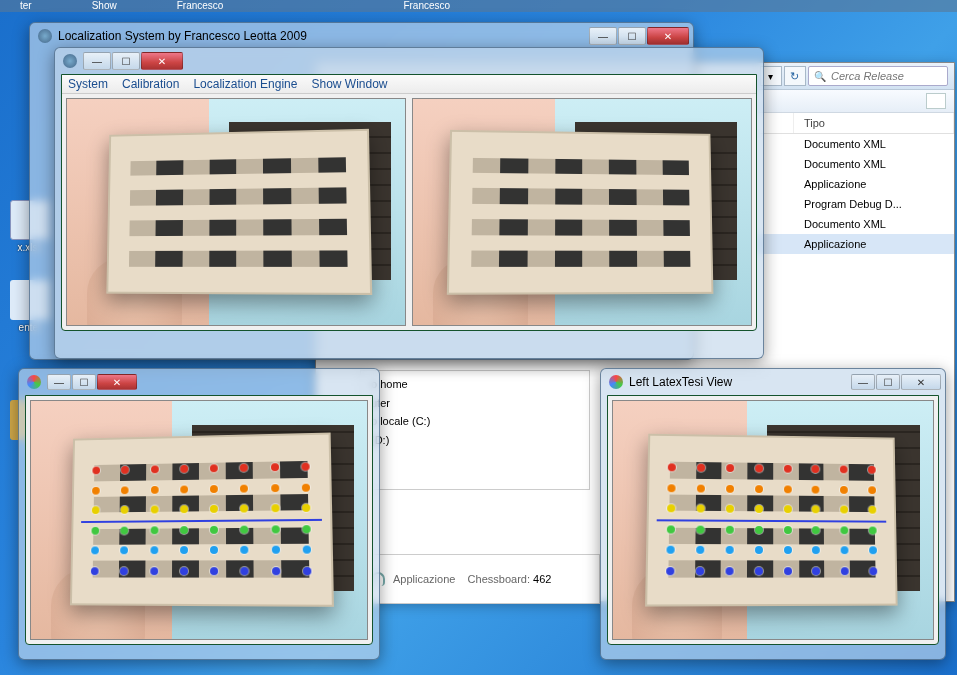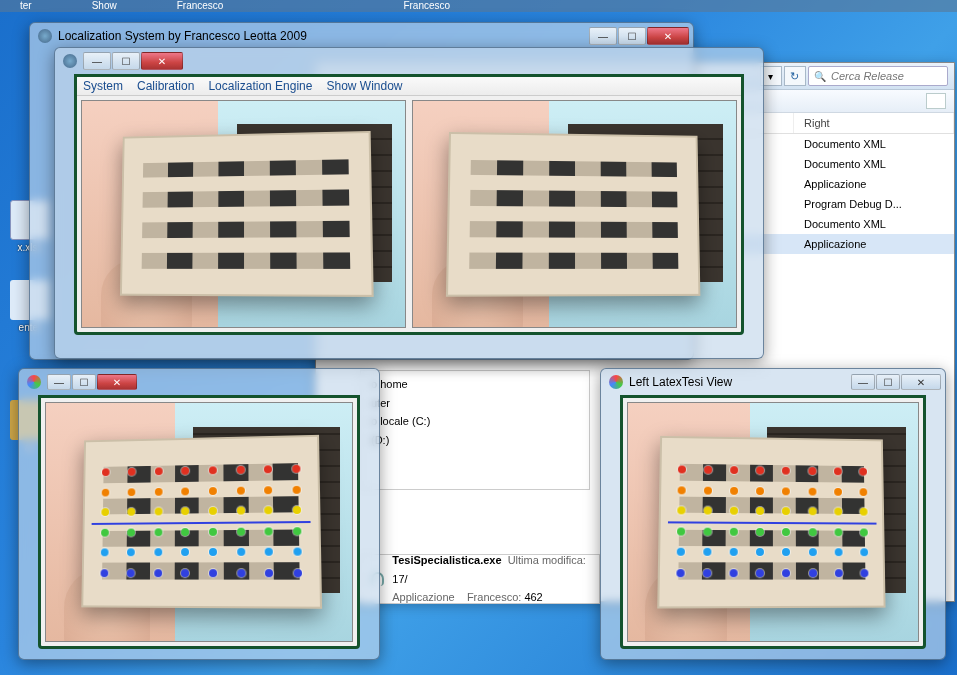--- a/index.html
+++ b/index.html
@@ -26,21 +26,21 @@
   backdrop-filter: blur(4px);
 }
 .titlebar { height: 26px; display: flex; align-items: center; padding: 0 4px 0 8px; font-size: 12px; color: #000; }
 .titlebar .t-icon { width: 14px; height: 14px; margin-right: 6px; flex: none; }
 .titlebar .t-text { flex: 1; white-space: nowrap; overflow: hidden; }
 .wctrls { display: flex; gap: 1px; }
 .wbtn { width: 28px; height: 18px; border: 1px solid rgba(0,0,0,0.25); border-radius: 2px; background: linear-gradient(#e8f0f8,#c5d8ea); display: flex; align-items: center; justify-content: center; font-size: 10px; color: #333; cursor: default; }
 .wbtn.close { background: linear-gradient(#e78,#c44 60%,#a33); color: #fff; width: 42px; }
 .wbtn.sm { width: 24px; height: 16px; }
 
-.client { background: #f0f0f0; border: 3px solid #14532d; border-radius: 0 0 4px 4px; margin: 0 19px 6px; }
+.client { background: #f0f0f0; border: 1px solid #14532d; border-radius: 0 0 4px 4px; margin: 0 6px 6px; }
 
 
 .menubar { background: linear-gradient(#fafafa,#ececec); border-bottom: 1px solid #ccc; padding: 2px 6px; font-size: 12px; display: flex; gap: 14px; color: #1a4d8f; }
 .menubar span { cursor: default; }
 
 
 .camrow { display: flex; gap: 6px; padding: 4px; }
 .cam { flex: 1; height: 228px; border: 1px solid #888; background: #eac8b0; position: relative; overflow: hidden; }
 .statusbar { background: #f5f5f5; border-top: 1px solid #ccc; text-align: center; font-size: 12px; padding: 4px; }
 
@@ -119,21 +119,21 @@
     </div>
   </div>
   <div class="exp-toolbar">
     <span>izza</span>
     <span>Nuova cartella</span>
     <span style="margin-left:auto;width:20px;height:16px;border:1px solid #bcc;background:#fff"></span>
   </div>
   <div class="exp-head">
     <div style="flex:1"></div>
     <div class="col-date">ma modifica</div>
-    <div class="col-type">Right</div>
+    <div class="col-type">Tipo</div>
   </div>
   <div class="exp-rows">
     <div class="exp-row">
         <div style="flex:1"></div>
         <div class="col-date">2/2009 17:57</div>
         <div class="col-type">Documento XML</div>
       </div>
     <div class="exp-row">
         <div style="flex:1"></div>
         <div class="col-date">2/2009 11:08</div>
@@ -165,22 +165,21 @@
 <div class="sidepane" style="left:360px; top:370px; width:230px; height:120px;">
   <div>o home</div>
   <div>uter</div>
   <div>o locale (C:)</div>
   <div>(D:)</div>
 </div>
 
 <div class="sidepane" style="left:360px; top:554px; width:240px; height:50px; display:flex; gap:8px; align-items:center;">
   <span class="paperclip"></span>
   <div>
-    <div><b>TesiSpecialistica.exe</b>&nbsp; <span style="color:#666">Ultima modifica:</span> <span>17/</span></div>
-    <div><span style="color:#666">Applicazione</span>&nbsp;&nbsp;&nbsp; <span style="color:#666">Francesco:</span> <span>462</span></div>
+    <div><span style="color:#666">Applicazione</span>&nbsp;&nbsp;&nbsp; <span style="color:#666">Chessboard:</span> <span>462</span></div>
   </div>
 </div>
 
 <div class="window" style="left:29px; top:22px; width:665px; height:338px;">
   <div class="titlebar">
     <span class="t-icon" style="background:radial-gradient(#7ac,#468);border-radius:50%"></span>
     <span class="t-text">Localization System by Francesco Leotta 2009</span>
     <div class="wctrls">
       <div class="wbtn">—</div>
       <div class="wbtn">☐</div>

